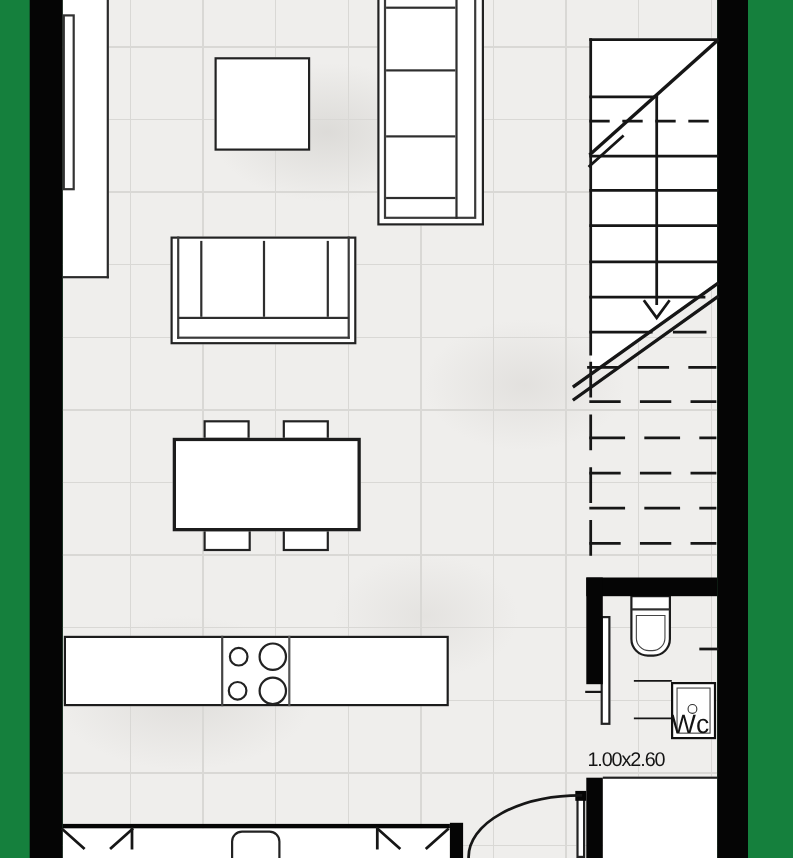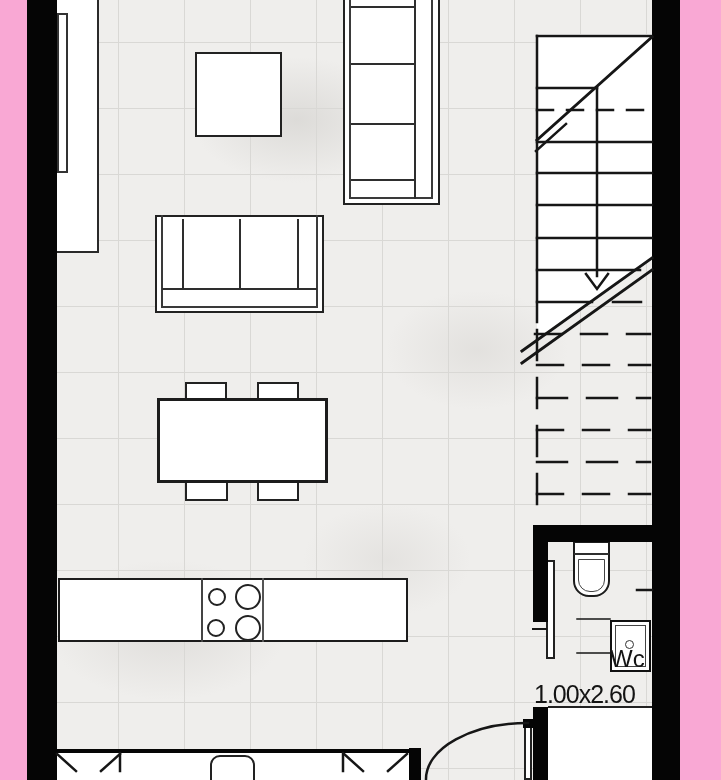--- a/index.html
+++ b/index.html
@@ -1,16 +1,16 @@
 <!DOCTYPE html>
 <html><head>
 <meta charset="utf-8">
 <style>
   html,body{margin:0;padding:0;background:#ffffff;}
-  #canvas{position:relative;width:721px;height:780px;overflow:hidden;background:#f9a8d4;
+  #canvas{position:relative;width:721px;height:780px;overflow:hidden;background:#15803d;
           font-family:"Liberation Sans", sans-serif;}
   .abs{position:absolute;box-sizing:border-box;}
   
   .tile{
     background-color:#efeeec;
     background-image:
       repeating-linear-gradient(90deg, transparent 0px, transparent 61px, #d9d8d5 61px, #d9d8d5 62.2px, transparent 62.2px, transparent 66px),
       repeating-linear-gradient(180deg, transparent 0px, transparent 42px, #d9d8d5 42px, #d9d8d5 43.2px, transparent 43.2px, transparent 66px),
       radial-gradient(150px 90px at 240px 120px, rgba(198,196,192,.45), transparent 70%),
       radial-gradient(170px 100px at 110px 630px, rgba(200,197,193,.4), transparent 70%),
@@ -137,15 +137,15 @@
 
     <g stroke-width="1.5">
       <line x1="577" y1="619" x2="610" y2="619"></line>
       <line x1="577" y1="653" x2="610" y2="653"></line>
       <line x1="637" y1="590" x2="652" y2="590" stroke-width="2.5"></line>
       <line x1="533" y1="629" x2="546" y2="629" stroke-width="2"></line>
     </g>
   </svg>
 
   <div class="label" style="left:610px;top:645px;font-size:24px;font-weight:500;">Wc</div>
-  <div class="label" style="left:534px;top:680px;font-size:25px;letter-spacing:-1px;">1.00x2.60</div>
+  <div class="label" style="left:534px;top:680px;font-size:18px;letter-spacing:-1px;">1.00x2.60</div>
 
 </div>
 
 </body></html>

